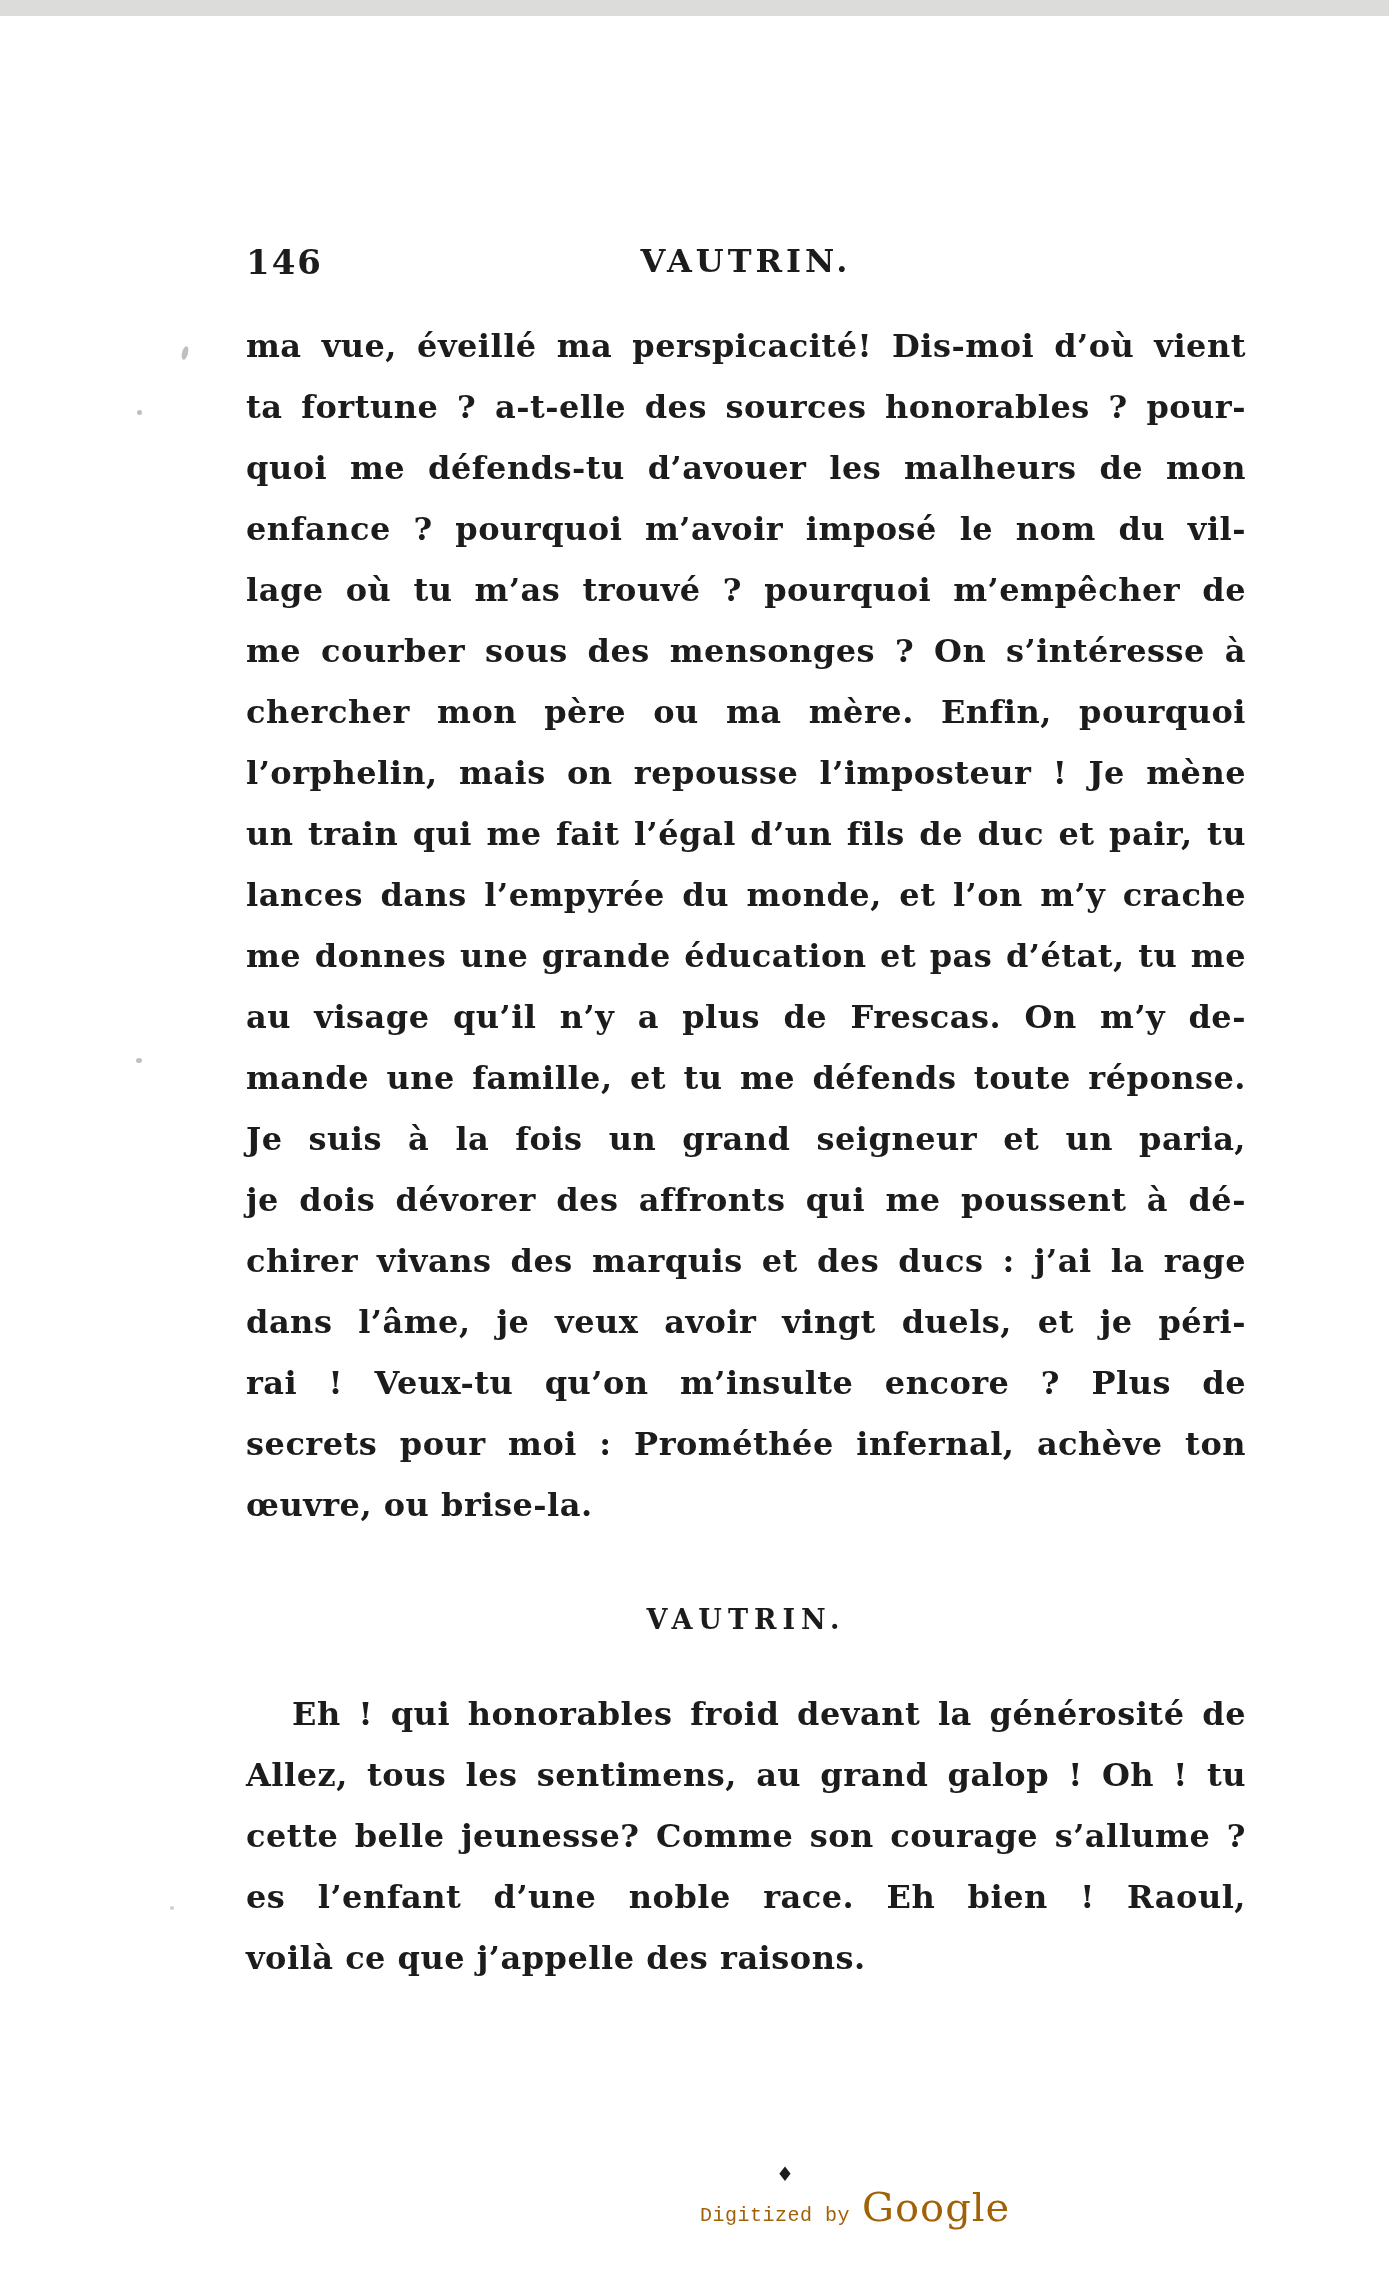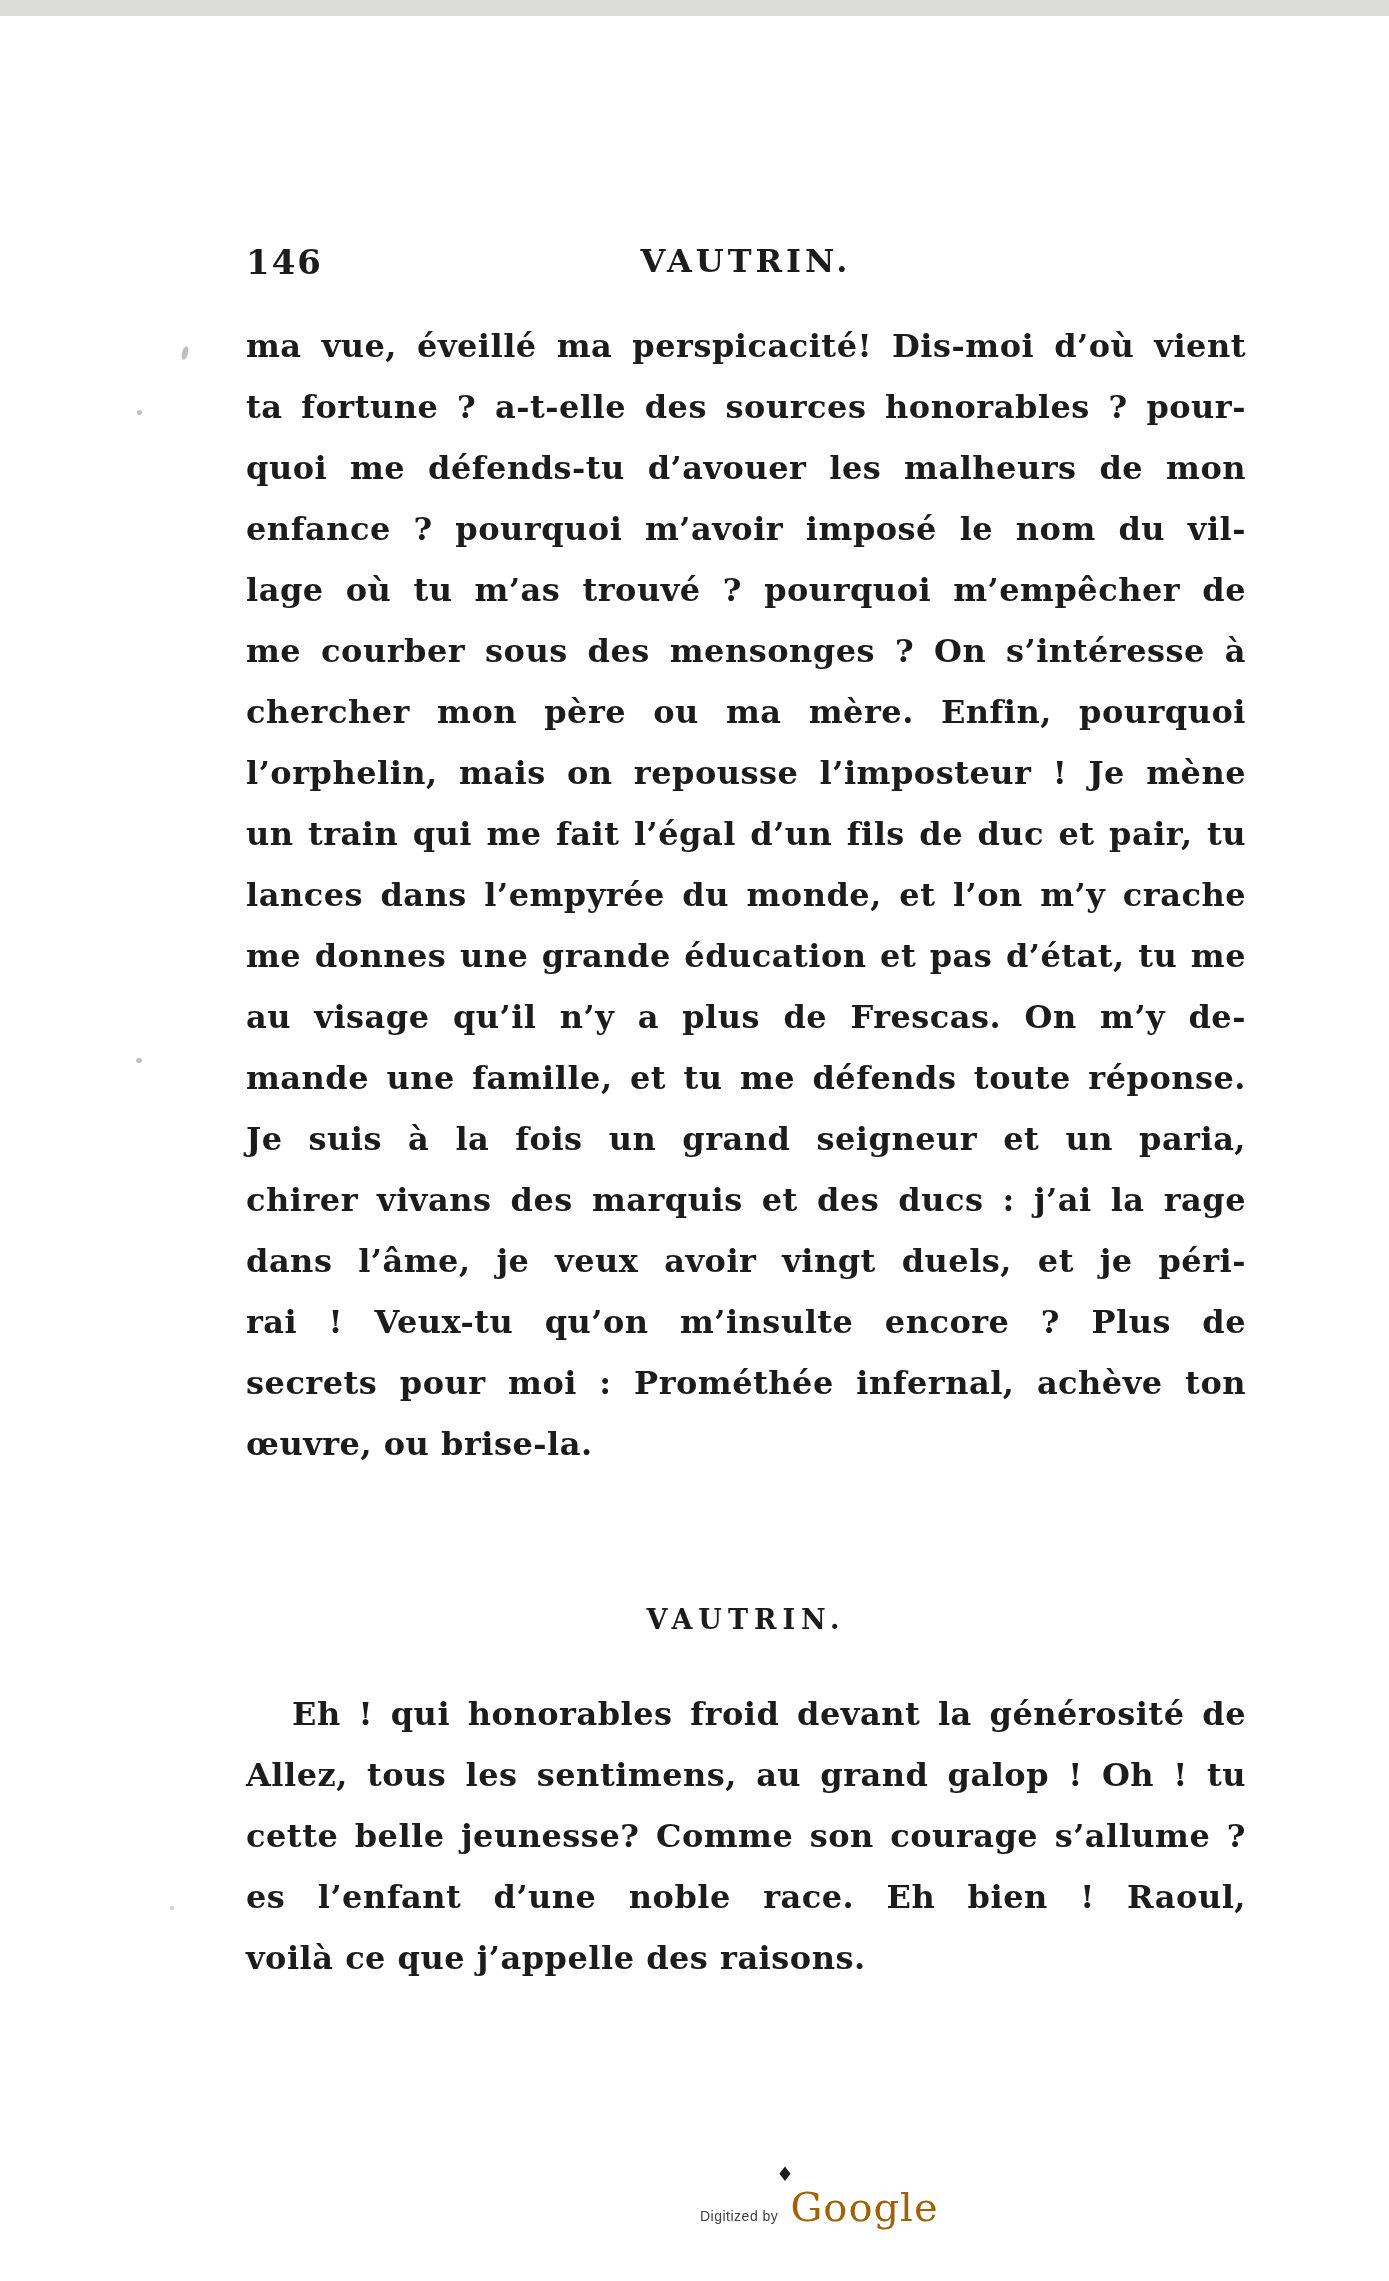--- a/index.html
+++ b/index.html
@@ -49,22 +49,22 @@
   
   .footer {
     position:absolute; top:2168px; left:700px;
     display:flex; align-items:baseline; gap:12px;
   }
   .ornament {
     position:absolute; left:76px; top:-22px;
     font-size:20px; color:#1c1c1c;
   }
   .digitized {
-    font-family:Liberation Sans, sans-serif;
-    font-size:14px; color:#404040; letter-spacing:0.5px;
+    font-family:Liberation Mono, monospace;
+    font-size:20px; color:#a16207; letter-spacing:0.5px;
   }
   .google-logo {
     font-family:"DejaVu Serif","Liberation Serif",serif;
     font-size:40px; color:#a16207; letter-spacing:1px;
   }
 
   
   .artifact { position:absolute; background:#8a8a8a; border-radius:50%; opacity:0.55; }
   .artifact.comma { width:6px; height:14px; border-radius:3px/7px; transform:rotate(14deg); }
   .a1 { left:182px; top:330px; }
@@ -90,20 +90,21 @@
       <div class="line">lage où tu m’as trouvé ? pourquoi m’empêcher de</div>
       <div class="line">me courber sous des mensonges ? On s’intéresse à</div>
       <div class="line">chercher mon père ou ma mère. Enfin, pourquoi</div>
       <div class="line">l’orphelin, mais on repousse l’imposteur ! Je mène</div>
       <div class="line">un train qui me fait l’égal d’un fils de duc et pair, tu</div>
       <div class="line">lances dans l’empyrée du monde, et l’on m’y crache</div>
       <div class="line">me donnes une grande éducation et pas d’état, tu me</div>
       <div class="line">au visage qu’il n’y a plus de Frescas. On m’y de-</div>
       <div class="line">mande une famille, et tu me défends toute réponse.</div>
       <div class="line">Je suis à la fois un grand seigneur et un paria,</div>
+      <div class="line">je dois dévorer des affronts qui me poussent à dé-</div>
       <div class="line">chirer vivans des marquis et des ducs : j’ai la rage</div>
       <div class="line">dans l’âme, je veux avoir vingt duels, et je péri-</div>
       <div class="line">rai ! Veux-tu qu’on m’insulte encore ? Plus de</div>
       <div class="line">secrets pour moi : Prométhée infernal, achève ton</div>
       <div class="line">œuvre, ou brise-la.</div>
     </div>
 
   <div class="speaker-heading">VAUTRIN.</div>
 
   <div class="text-block para2">

